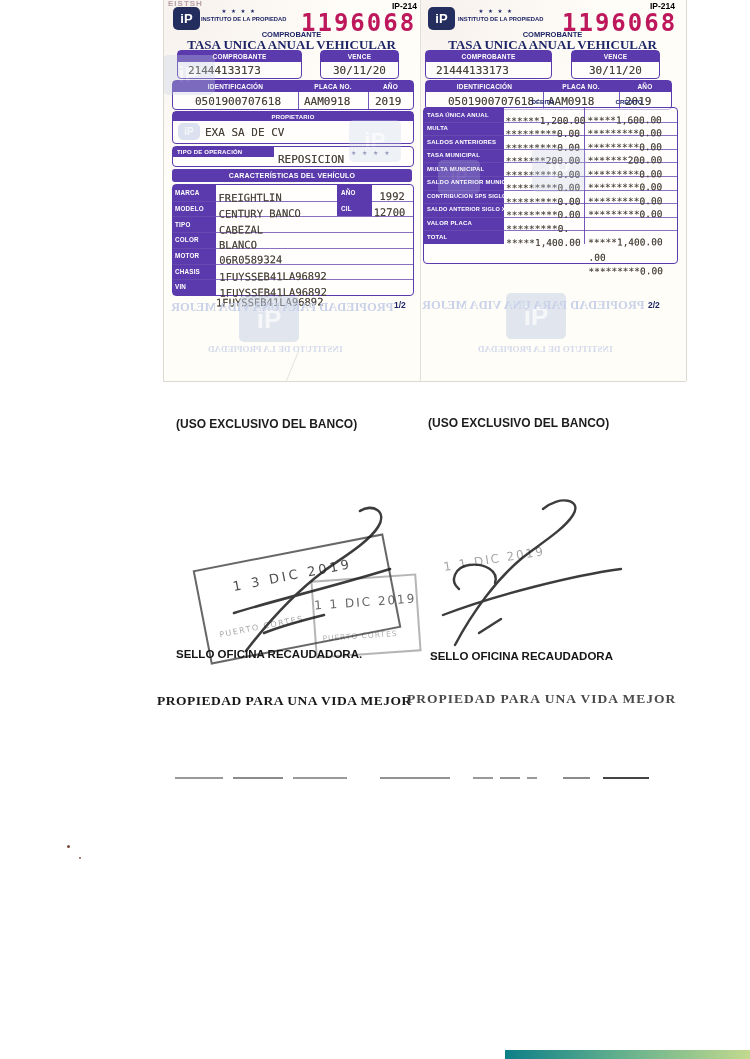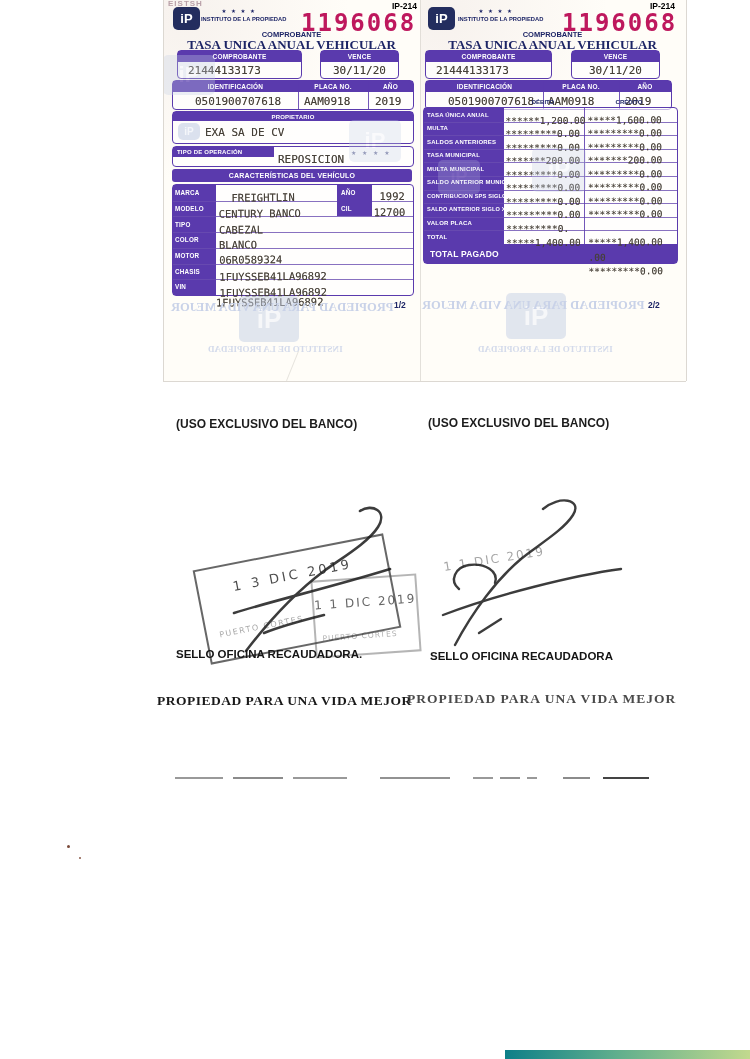--- a/index.html
+++ b/index.html
@@ -106,21 +106,21 @@
       <div class="abs bandlbl" style="left:2px;top:20px;font-size:6.3px;">MODELO</div>
       <div class="abs bandlbl" style="left:2px;top:36px;font-size:6.3px;">TIPO</div>
       <div class="abs bandlbl" style="left:2px;top:51px;font-size:6.3px;">COLOR</div>
       <div class="abs bandlbl" style="left:2px;top:67px;font-size:6.3px;">MOTOR</div>
       <div class="abs bandlbl" style="left:2px;top:83px;font-size:6.3px;">CHASIS</div>
       <div class="abs bandlbl" style="left:2px;top:98px;font-size:6.3px;">VIN</div>
       <div class="abs bandlbl" style="left:168px;top:4px;font-size:6.3px;">AÑO</div>
       <div class="abs bandlbl" style="left:168px;top:20px;font-size:6.3px;">CIL</div>
 
       <div class="abs" style="left:0;top:0;width:240px;height:120px;transform:rotate(-0.6deg);">
-        <div class="abs dm" style="left:46px;top:6px;font-size:10.5px;margin-left:13px;">FREIGHTLIN</div>
+        <div class="abs dm" style="left:46px;top:6px;font-size:10.5px;">FREIGHTLIN</div>
         <div class="abs dm" style="left:46px;top:22px;font-size:10.5px;">CENTURY BANCO</div>
         <div class="abs dm" style="left:46px;top:38px;font-size:10.5px;">CABEZAL</div>
         <div class="abs dm" style="left:46px;top:53px;font-size:10.5px;">BLANCO</div>
         <div class="abs dm" style="left:46px;top:68px;font-size:10.5px;">06R0589324</div>
         <div class="abs dm" style="left:46px;top:85px;font-size:10.5px;">1FUYSSEB41LA96892</div>
         <div class="abs dm" style="left:46px;top:101px;font-size:10.5px;">1FUYSSEB41LA96892</div>
         <div class="abs dm" style="left:207px;top:6px;font-size:10.5px;">1992</div>
         <div class="abs dm" style="left:201px;top:22px;font-size:10.5px;">12700</div>
       </div>
     </div>
@@ -187,23 +187,20 @@
       <div class="abs bandlbl" style="left:3px;top:3.5px;font-size:6px;">TASA ÚNICA ANUAL</div>
       <div class="abs bandlbl" style="left:3px;top:17px;font-size:6px;">MULTA</div>
       <div class="abs bandlbl" style="left:3px;top:31px;font-size:6px;">SALDOS ANTERIORES</div>
       <div class="abs bandlbl" style="left:3px;top:44px;font-size:6px;">TASA MUNICIPAL</div>
       <div class="abs bandlbl" style="left:3px;top:58px;font-size:6px;">MULTA MUNICIPAL</div>
       <div class="abs bandlbl" style="left:3px;top:71px;font-size:6px;">SALDO ANTERIOR MUNICIPAL</div>
       <div class="abs bandlbl" style="left:3px;top:85px;font-size:5.6px;">CONTRIBUCION SPS SIGLO XXI</div>
       <div class="abs bandlbl" style="left:3px;top:98px;font-size:5.6px;">SALDO ANTERIOR SIGLO XXI</div>
       <div class="abs bandlbl" style="left:3px;top:112px;font-size:6px;">VALOR PLACA</div>
       <div class="abs bandlbl" style="left:3px;top:126px;font-size:6px;">TOTAL</div>
-      <div class="band" style="left:0;top:136px;width:253px;height:19px;display:flex;align-items:center;">
-        <span class="bandlbl" style="font-size:8.5px;padding-left:6px;">TOTAL PAGADO</span>
-      </div>
 
       <div class="abs" style="left:0;top:0;width:253px;height:180px;transform:rotate(-0.4deg);">
         <div class="abs dm" style="left:82px;top:7px;font-size:9.5px;">******1,200.00</div>
         <div class="abs dm" style="left:164px;top:7px;font-size:9.5px;">*****1,600.00</div>
         <div class="abs dm" style="left:82px;top:20px;font-size:9.5px;">*********0.00</div>
         <div class="abs dm" style="left:164px;top:20px;font-size:9.5px;">*********0.00</div>
         <div class="abs dm" style="left:82px;top:34px;font-size:9.5px;">*********0.00</div>
         <div class="abs dm" style="left:164px;top:34px;font-size:9.5px;">*********0.00</div>
         <div class="abs dm" style="left:82px;top:47px;font-size:9.5px;">*******200.00</div>
         <div class="abs dm" style="left:164px;top:47px;font-size:9.5px;">*******200.00</div>

